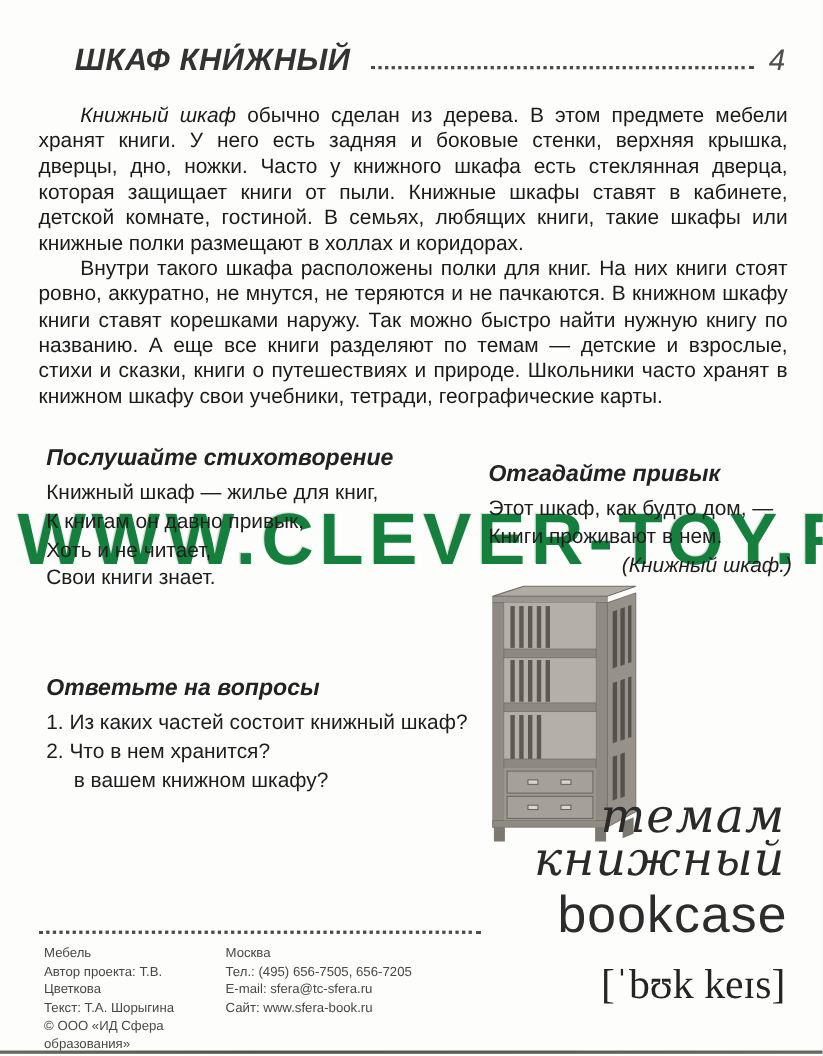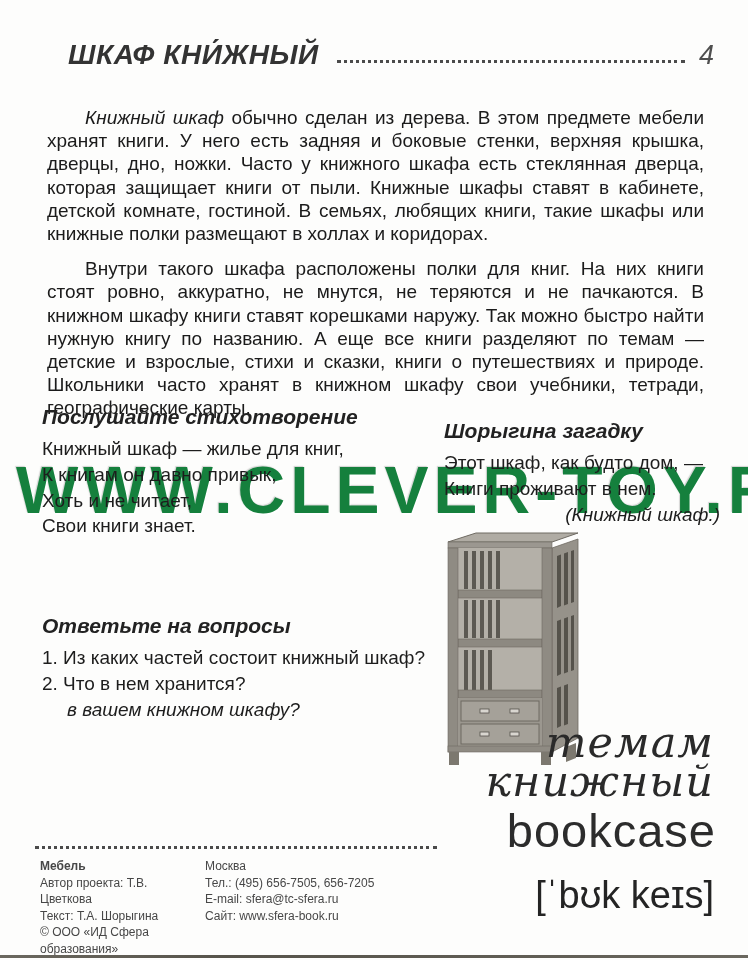--- a/index.html
+++ b/index.html
@@ -23,21 +23,21 @@
   }
   .page-num{
     font-size:27px;font-style:italic;color:#4f4f4f;line-height:30px;
   }
   
   .body-text{
     position:absolute;top:94px;left:35px;width:681px;
     font-size:19px;line-height:23.2px;text-align:justify;color:#1b1b1b;
     z-index:2;
   }
-  .body-text p{margin:12px;text-indent:38px;}
+  .body-text p{margin:0;text-indent:38px;}
   
   .watermark{
     position:absolute;top:452px;left:16px;z-index:1;
     font-size:66px;font-weight:bold;letter-spacing:5px;white-space:nowrap;
     color:#15803d;
     text-shadow:1px 2px 1px rgba(255,255,255,.95),-1px -1px 1px rgba(170,170,170,.5);
   }
   
   .section-h{
     font-size:21px;font-weight:bold;font-style:italic;color:#222;
@@ -45,50 +45,50 @@
   }
   .poem{position:absolute;top:405px;left:42px;width:380px;z-index:2;}
   .poem .line,.riddle .line{font-size:19px;line-height:25.8px;white-space:nowrap;}
   .riddle{position:absolute;top:419px;left:444px;width:276px;z-index:2;}
   .riddle .answer{
     font-size:19px;line-height:25.8px;font-style:italic;text-align:right;
   }
   
   .questions{position:absolute;top:614px;left:42px;width:410px;z-index:2;}
   .questions .line{font-size:19px;line-height:26px;white-space:nowrap;}
-  .questions .cont{padding-left:25px;font-style:italic;}
+  .questions .cont{padding-left:25px;}
   
   .bookcase-fig{position:absolute;top:526px;left:446px;z-index:1;}
   
   .hand{
     position:absolute;right:34px;z-index:2;text-align:right;
     font-family:"DejaVu Serif",serif;font-style:italic;
     font-size:43px;line-height:44px;color:#2a2a2a;letter-spacing:1px;
   }
   .hand-1{top:720px;}
   .hand-2{top:759px;}
   .word-en{
     position:absolute;right:32px;top:806px;z-index:2;
     font-size:47px;line-height:50px;color:#2c2c2c;letter-spacing:1px;
   }
   .phonetic{
     position:absolute;right:34px;top:872px;z-index:2;
-    font-family:Liberation Sans, sans-serif;font-size:38px;line-height:46px;color:#242424;
+    font-family:Liberation Serif, serif;font-size:38px;line-height:46px;color:#242424;
   }
   
   .footer-rule{
     position:absolute;top:846px;left:35px;width:402px;height:0;
     border-top:3px dotted #4b4b4b;
   }
   .footer-col{
     position:absolute;top:858px;font-size:12px;line-height:16.5px;color:#474747;
   }
   .footer-col.c1{left:40px;width:160px;}
   .footer-col.c2{left:205px;width:175px;}
-  .footer-col .b{font-weight:bold;}
+  .footer-col .b{font-weight:normal;}
   .logo{position:absolute;left:388px;top:860px;}
   
   .bottom-edge{
     position:absolute;left:0;right:0;bottom:2px;height:3px;
     background:linear-gradient(to right,#6b685f,#57544b 30%,#605d54 70%,#6b685f);
   }
 </style>
 </head>
 <body>
 
@@ -109,21 +109,21 @@
 
   <div class="poem">
     <div class="section-h">Послушайте стихотворение</div>
     <div class="line">Книжный шкаф — жилье для книг,</div>
     <div class="line">К книгам он давно привык,</div>
     <div class="line">Хоть и не читает,</div>
     <div class="line">Свои книги знает.</div>
   </div>
 
   <div class="riddle">
-    <div class="section-h">Шорыгина загадку</div>
+    <div class="section-h">Отгадайте привык</div>
     <div class="line">Этот шкаф, как будто дом, —</div>
     <div class="line">Книги проживают в нем.</div>
     <div class="answer">(Книжный шкаф.)</div>
   </div>
 
   <div class="bookcase-fig">
     <svg width="137" height="242" viewBox="0 0 137 242">
 
       <polygon points="2,16 106,16 132,7 30,7" fill="#b0aca4" stroke="#6e6a62" stroke-width="1"></polygon>
       <rect x="2" y="16" width="104" height="6" fill="#9b9790" stroke="#6e6a62" stroke-width="0.6"></rect>

